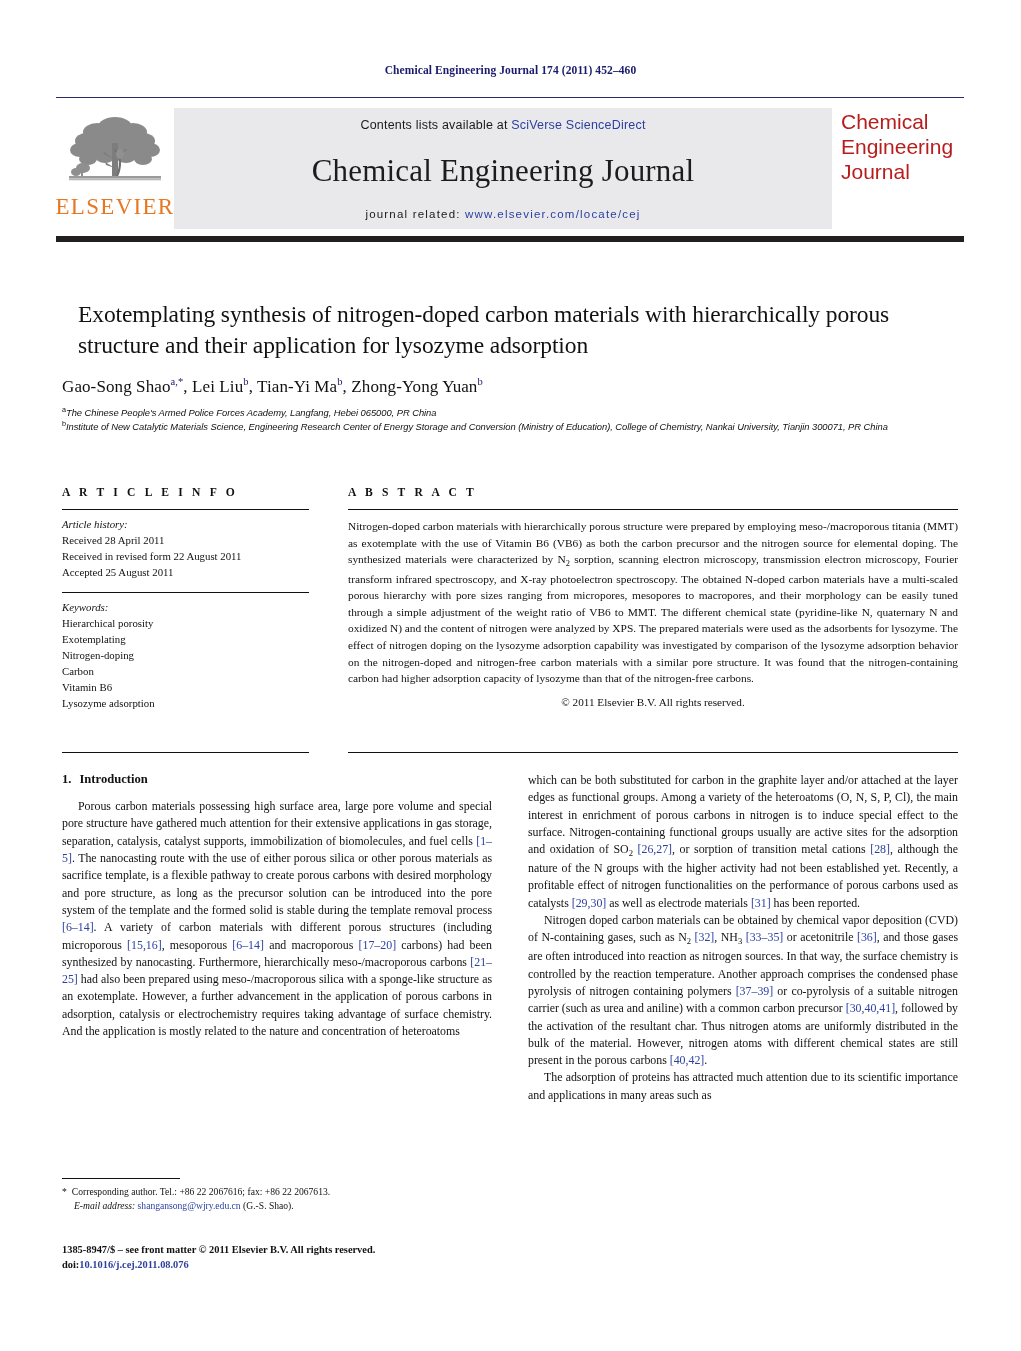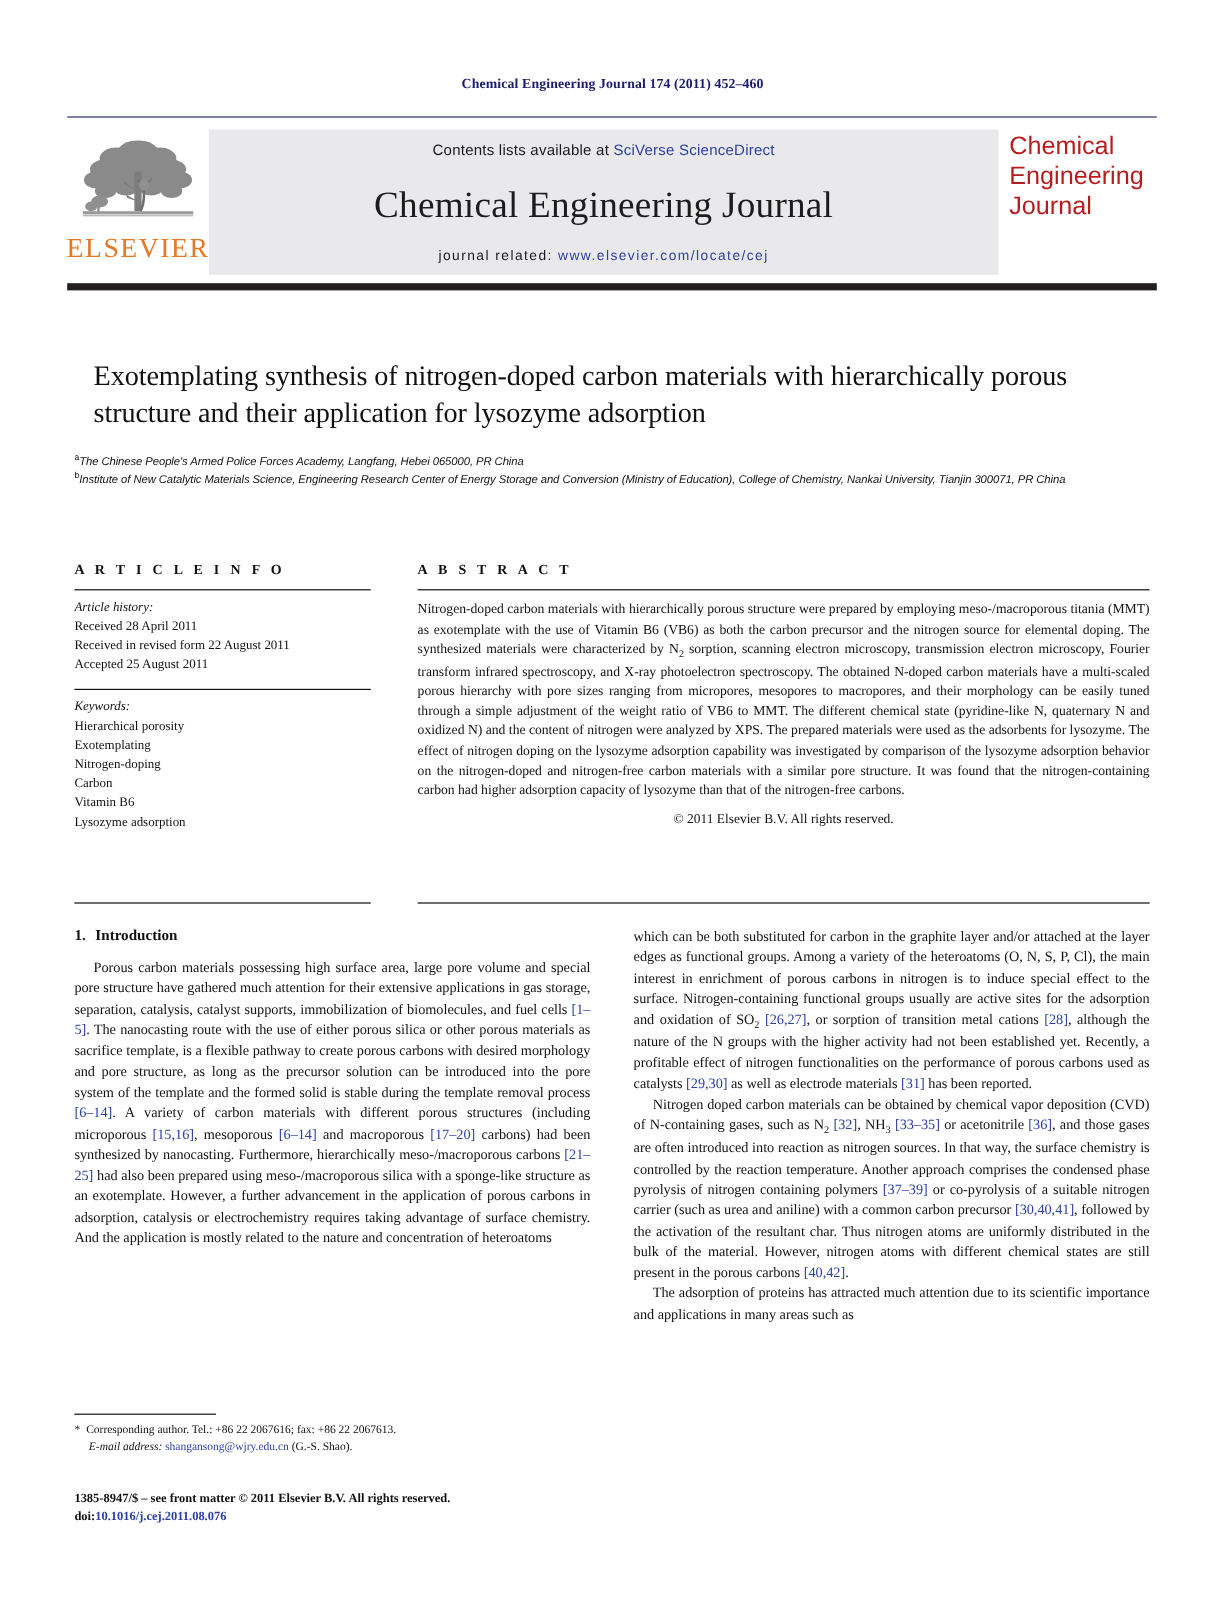--- a/index.html
+++ b/index.html
@@ -173,21 +173,21 @@
   }
   .affiliations sup {
     font-size: 7.2px;
     vertical-align: super;
     font-style: normal;
   }
 
   
   .info-abstract {
     position: absolute;
-    left: 62px; top: 468px;
+    left: 62px; top: 486px;
     width: 896px;
   }
   .ia-head-row {
     display: flex;
     flex-direction: row;
   }
   .ia-left { width: 247px; flex: 0 0 247px; }
   .ia-gap  { width: 39px; flex: 0 0 39px; }
   .ia-right { flex: 1 1 auto; }
 
@@ -395,20 +395,23 @@
         </div>
       </div>
 
     </div>
   </div>
   <div class="masthead-rule"></div>
 
   <div class="title-block">
     <h1 class="paper-title">Exotemplating synthesis of nitrogen-doped carbon materials with hierarchically porous structure and their application for lysozyme adsorption</h1>
 
+    <div class="authors">
+      <span><span>Gao-Song Shao</span><sup>a,*</sup></span><span>, </span><span><span>Lei Liu</span><sup>b</sup></span><span>, </span><span><span>Tian-Yi Ma</span><sup>b</sup></span><span>, </span><span><span>Zhong-Yong Yuan</span><sup>b</sup></span>
+    </div>
 
     <div class="affiliations">
       <div><sup>a</sup><span>The Chinese People's Armed Police Forces Academy, Langfang, Hebei 065000, PR China</span></div>
       <div><sup>b</sup><span>Institute of New Catalytic Materials Science, Engineering Research Center of Energy Storage and Conversion (Ministry of Education), College of Chemistry, Nankai University, Tianjin 300071, PR China</span></div>
     </div>
   </div>
 
   <div class="info-abstract">
     <div class="ia-head-row">
       <div class="ia-left">

